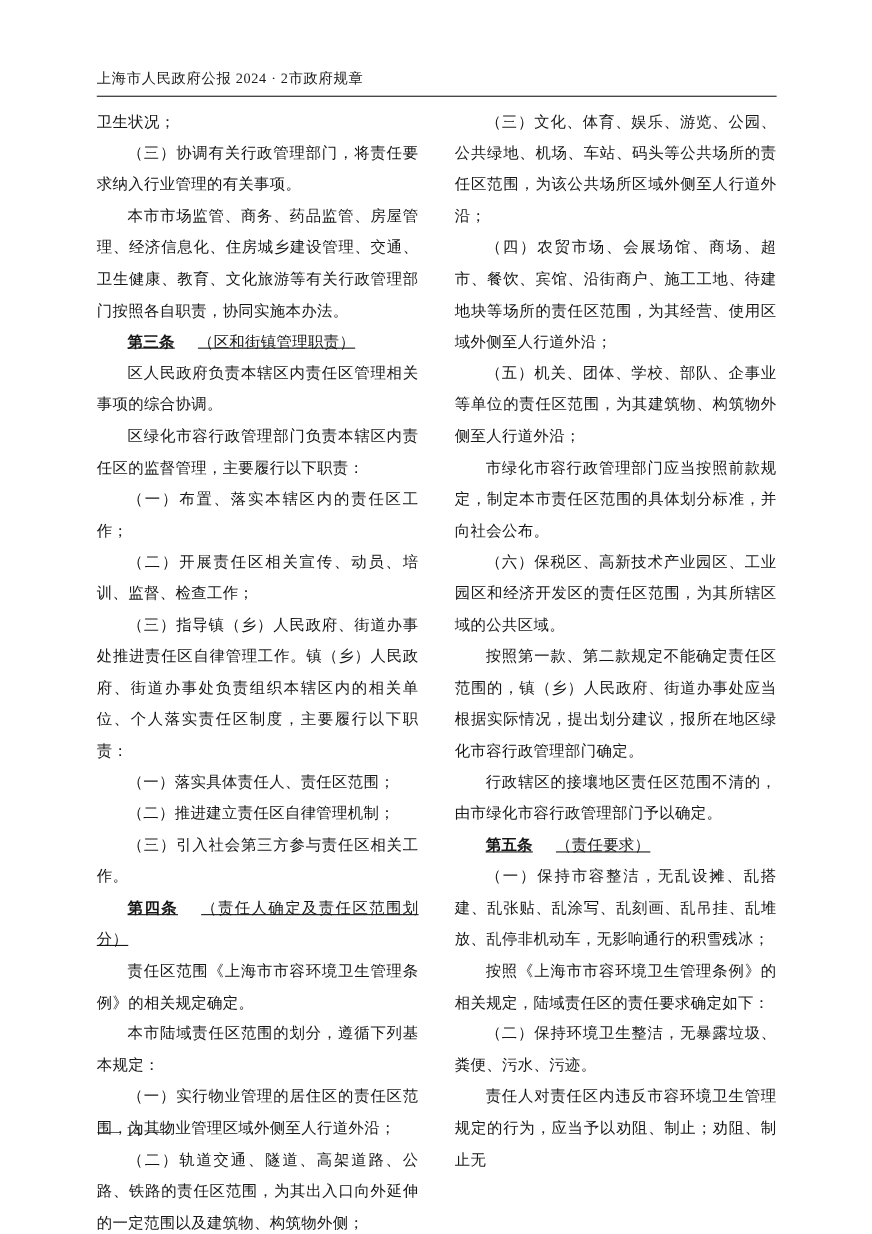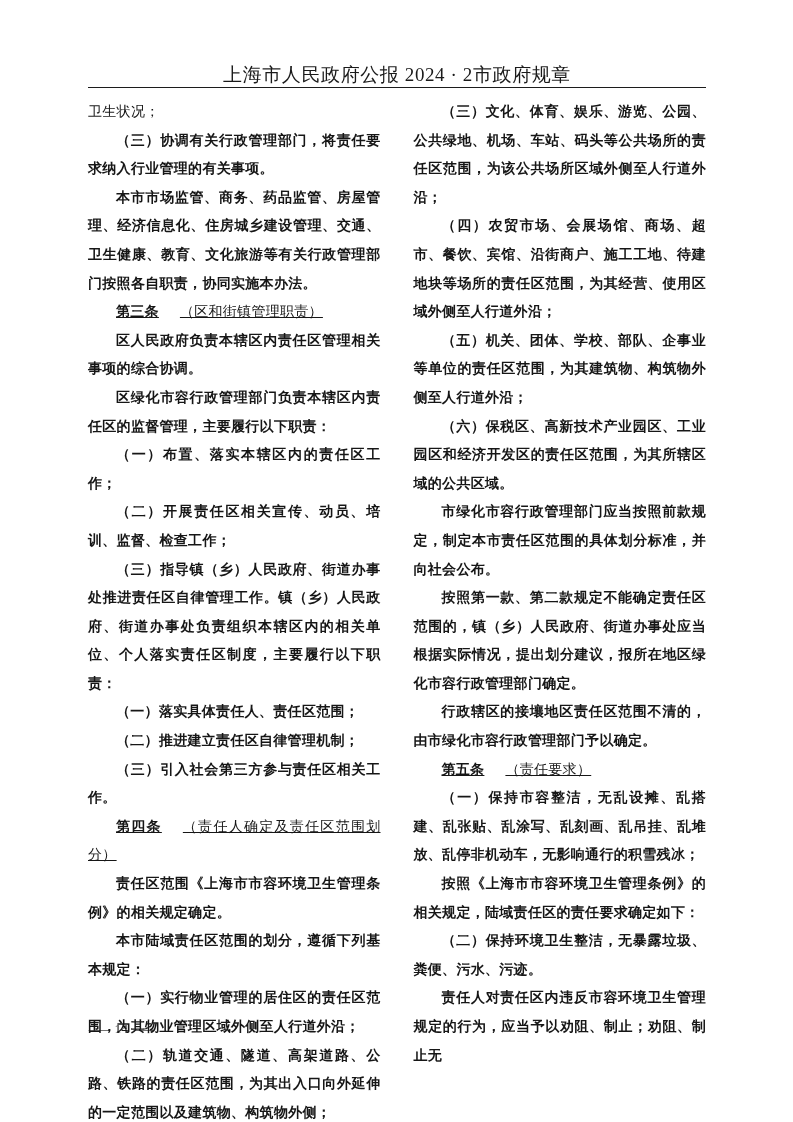--- a/index.html
+++ b/index.html
@@ -8,42 +8,42 @@
     width:793px; height:1122px;
     font-family:"Liberation Serif","DejaVu Serif",serif;
     color:#1a1a1a;
     position:relative;
     overflow:hidden;
   }
   .page { position:relative; width:793px; height:1122px; background:#ffffff; }
 
   .header {
     position:absolute; top:62px; left:88px; width:618px;
-    display:flex; justify-content:center; align-items:baseline;
-    font-size:19px; letter-spacing:0.6px; color:#1a1a1a;
+    display:flex; justify-content:flex-start; align-items:baseline;
+    font-size:13px; letter-spacing:0.6px; color:#1a1a1a;
   }
   .header-rule {
     position:absolute; top:87px; left:88px; width:618px;
     border-top:1.6px solid #1c1c1c; height:0;
   }
 
   .columns {
     position:absolute; top:98px; left:88px; width:618px;
     display:flex; gap:33px;
   }
   .col {
     width:300px;
     font-size:14px;
     line-height:28.6px;
     letter-spacing:0.3px;
     text-align:justify;
     color:#161616;
   }
   .col p { margin:0; }
-  p.para { text-indent:2em;font-weight:bold; }
+  p.para { text-indent:2em; }
   p.cont { text-indent:0; }
   p.article { text-indent:2em;text-decoration:underline; }
   .article-num { font-weight:700; margin-right:1.5em; }
 
   .footer {
     position:absolute; top:1021px; left:92px;
     font-size:13.5px; color:#1a1a1a;
     display:flex; align-items:center; gap:9px;
   }
   .footer .dash { display:inline-block; transform:scaleX(1.5); }
@@ -77,22 +77,22 @@
         <p class="article"><span class="article-num">第四条</span><span>（责任人确定及责任区范围划分）</span></p>
         <p class="para">责任区范围《上海市市容环境卫生管理条例》的相关规定确定。</p>
         <p class="para">本市陆域责任区范围的划分，遵循下列基本规定：</p>
         <p class="para">（一）实行物业管理的居住区的责任区范围，为其物业管理区域外侧至人行道外沿；</p>
         <p class="para">（二）轨道交通、隧道、高架道路、公路、铁路的责任区范围，为其出入口向外延伸的一定范围以及建筑物、构筑物外侧；</p>
       </div>
     <div class="col">
         <p class="para">（三）文化、体育、娱乐、游览、公园、公共绿地、机场、车站、码头等公共场所的责任区范围，为该公共场所区域外侧至人行道外沿；</p>
         <p class="para">（四）农贸市场、会展场馆、商场、超市、餐饮、宾馆、沿街商户、施工工地、待建地块等场所的责任区范围，为其经营、使用区域外侧至人行道外沿；</p>
         <p class="para">（五）机关、团体、学校、部队、企事业等单位的责任区范围，为其建筑物、构筑物外侧至人行道外沿；</p>
+        <p class="para">市绿化市容行政管理部门应当按照前款规定，制定本市责任区范围的具体划分标准，并向社会公布。</p>
         <p class="para">（六）保税区、高新技术产业园区、工业园区和经济开发区的责任区范围，为其所辖区域的公共区域。</p>
-        <p class="para">市绿化市容行政管理部门应当按照前款规定，制定本市责任区范围的具体划分标准，并向社会公布。</p>
         <p class="para">按照第一款、第二款规定不能确定责任区范围的，镇（乡）人民政府、街道办事处应当根据实际情况，提出划分建议，报所在地区绿化市容行政管理部门确定。</p>
         <p class="para">行政辖区的接壤地区责任区范围不清的，由市绿化市容行政管理部门予以确定。</p>
         <p class="article"><span class="article-num">第五条</span><span>（责任要求）</span></p>
         <p class="para">（一）保持市容整洁，无乱设摊、乱搭建、乱张贴、乱涂写、乱刻画、乱吊挂、乱堆放、乱停非机动车，无影响通行的积雪残冰；</p>
         <p class="para">按照《上海市市容环境卫生管理条例》的相关规定，陆域责任区的责任要求确定如下：</p>
         <p class="para">（二）保持环境卫生整洁，无暴露垃圾、粪便、污水、污迹。</p>
         <p class="para">责任人对责任区内违反市容环境卫生管理规定的行为，应当予以劝阻、制止；劝阻、制止无</p>
       </div>
   </main>
 

